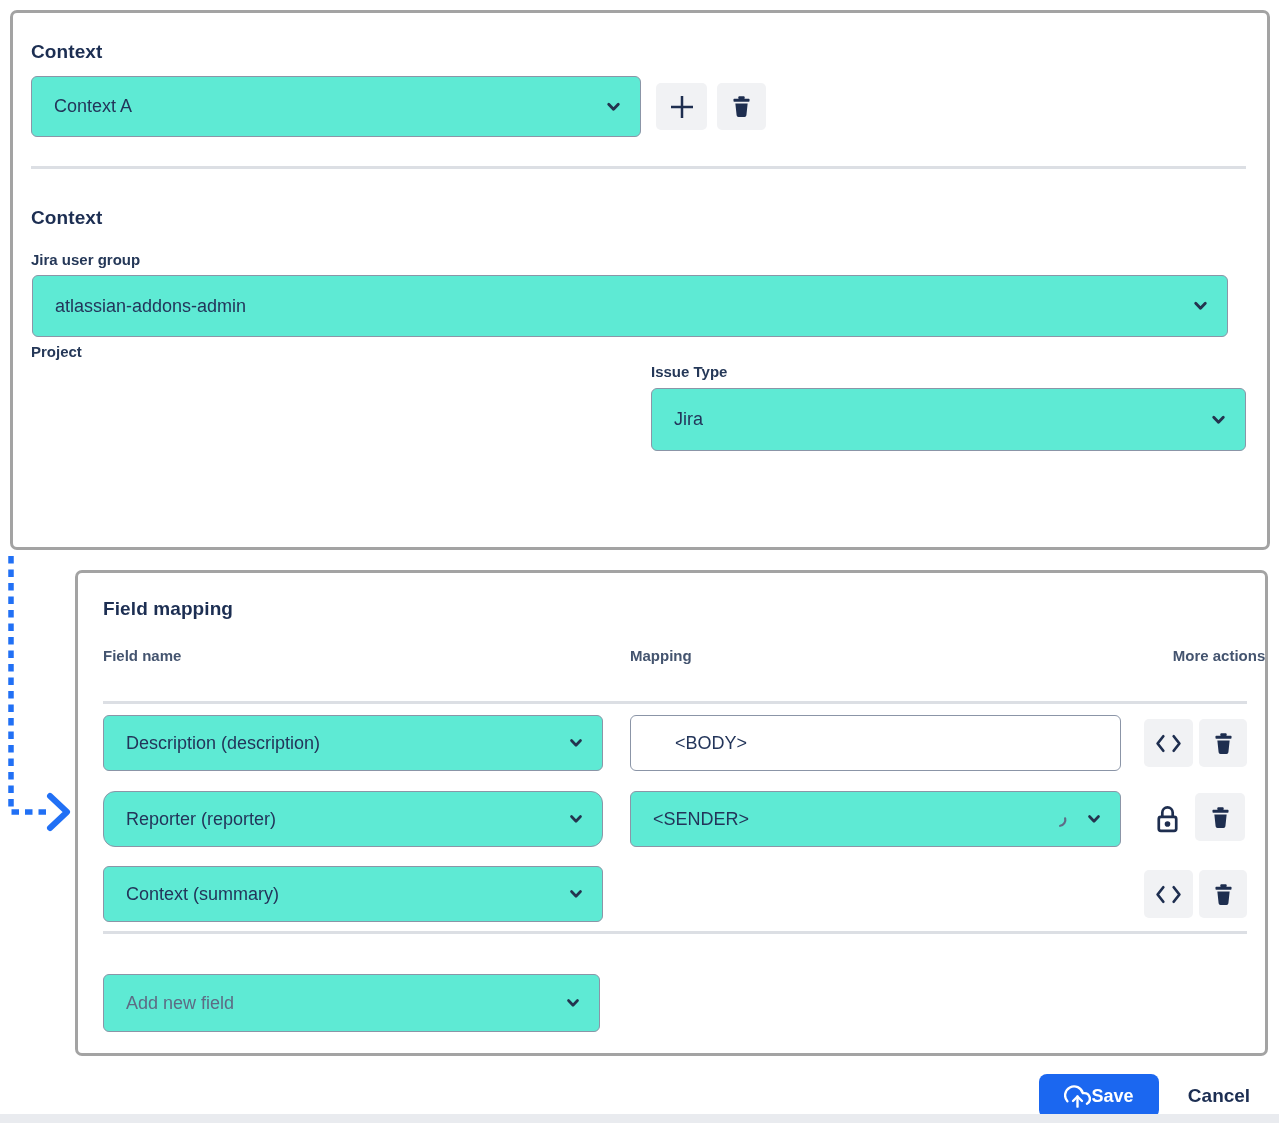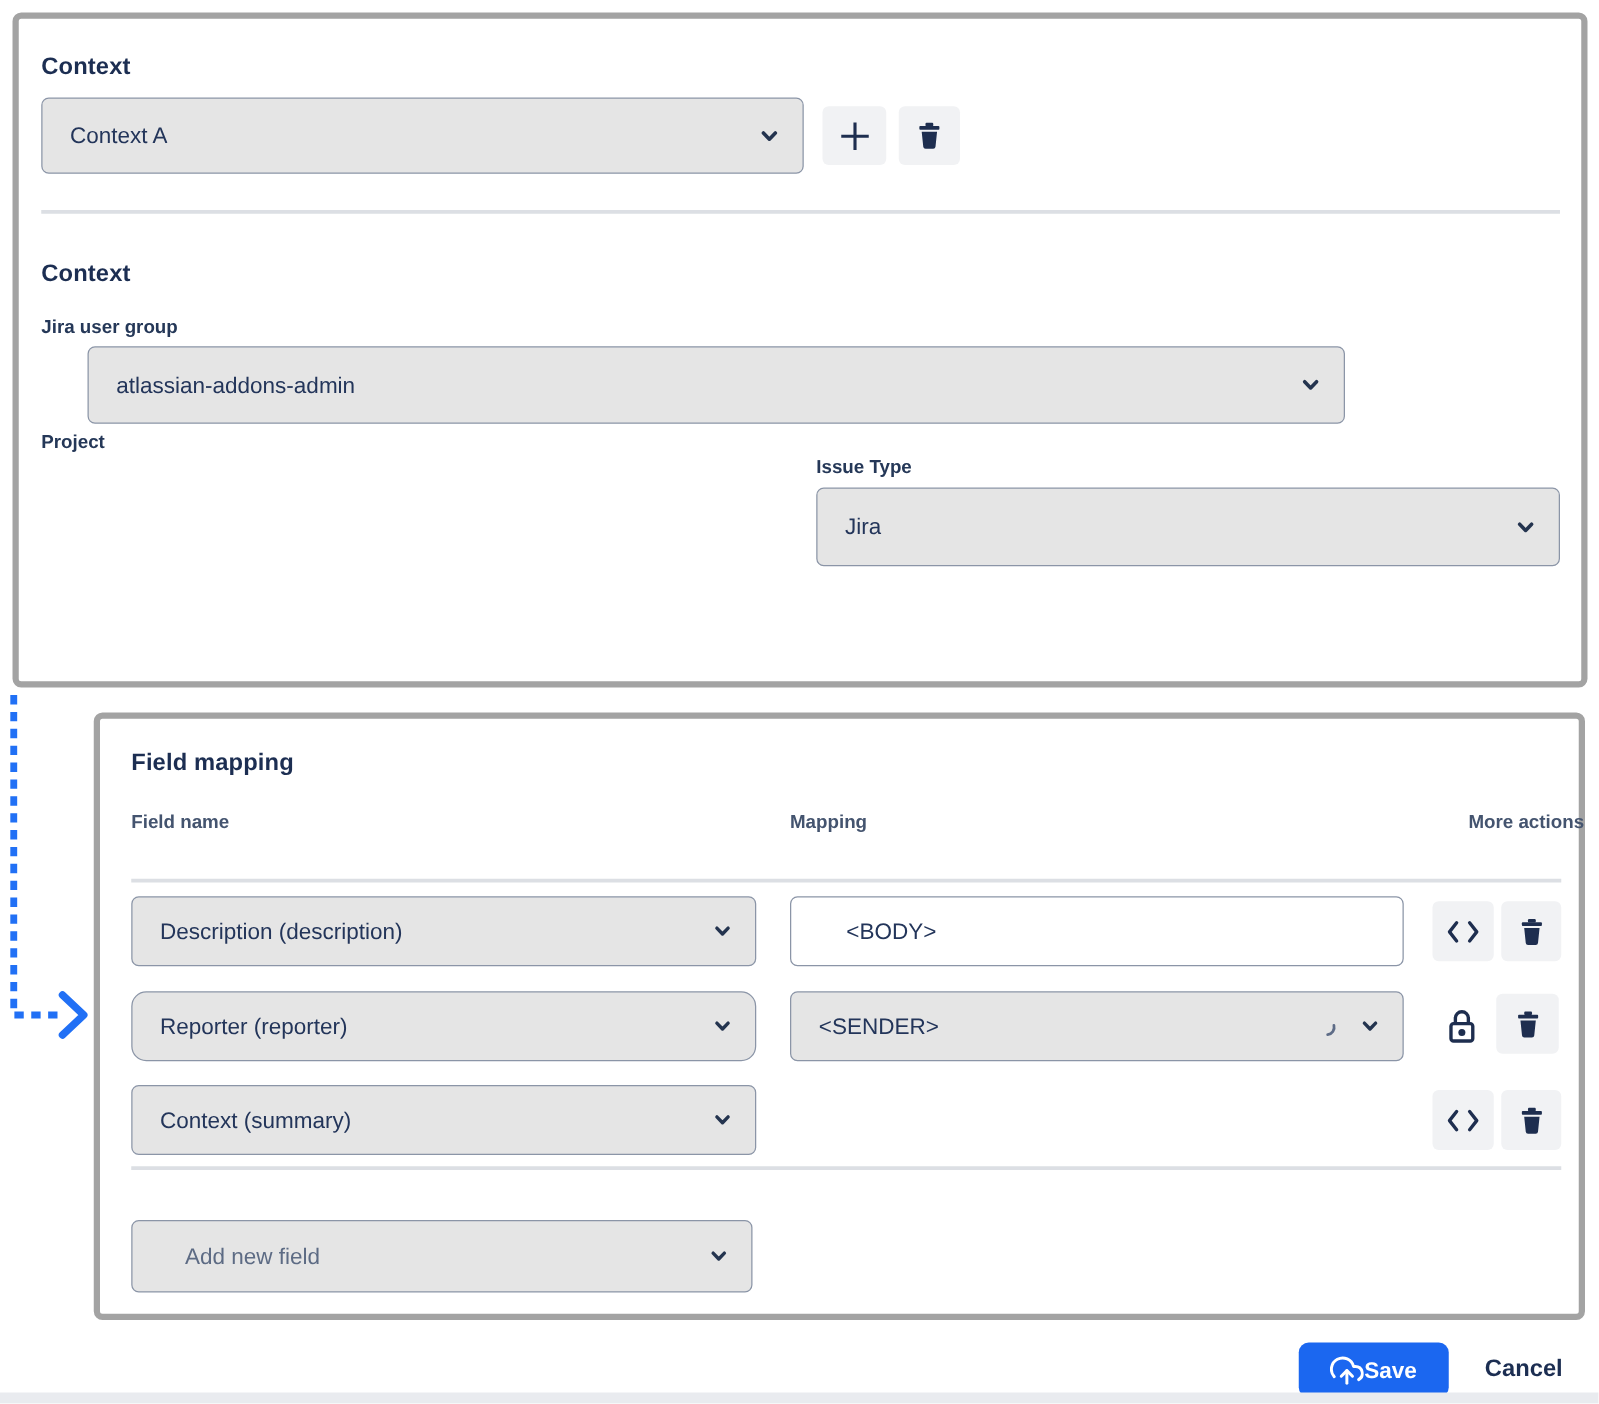--- a/index.html
+++ b/index.html
@@ -1,34 +1,34 @@
 <!DOCTYPE html>
 <html><head>
 <meta charset="utf-8">
 <style>
   html,body{margin:0;padding:0;background:#ffffff;}
   .stage{
     position:relative;width:1279px;height:1123px;background:#ffffff;overflow:hidden;
     font-family:"Liberation Sans", sans-serif;color:#172b4d;
   }
-  .card{position:absolute;background:#fff;border:5px solid #a3a3a3;border-radius:7px;box-sizing:border-box;}
+  .card{position:absolute;background:#fff;border:3px solid #a3a3a3;border-radius:7px;box-sizing:border-box;}
   .card-top{left:10px;top:10px;width:1260px;height:540px;}
   .card-fm{left:75px;top:570px;width:1193px;height:486px;}
 
   .h2{position:absolute;font-size:19px;font-weight:700;color:#1c2e52;letter-spacing:.1px;}
   .lbl{position:absolute;font-size:15px;font-weight:600;color:#253858;}
   .colhdr{position:absolute;font-size:15px;font-weight:600;color:#44546f;line-height:26px;}
 
   .sel{
-    position:absolute;box-sizing:border-box;background:#e5e5e5;border:1px solid #8b95a7;border-radius:6px;
+    position:absolute;box-sizing:border-box;background:#5eead4;border:1px solid #8b95a7;border-radius:6px;
     display:flex;align-items:center;padding:0 44px 0 22px;cursor:pointer;
   }
   .sel .sel-text{font-size:18px;color:#23355a;white-space:nowrap;overflow:hidden;}
   .sel .chev{position:absolute;right:18px;top:50%;transform:translateY(-50%);display:flex;}
-  .sel.placeholder .sel-text{color:#5d6b84;margin-left:20px;}
+  .sel.placeholder .sel-text{color:#5d6b84;}
 
   .txtinput{
     position:absolute;box-sizing:border-box;background:#fff;border:1px solid #8b95a7;border-radius:6px;
     font-family:"Liberation Sans", sans-serif;font-size:18px;color:#23355a;padding:0 18px;outline:none;
   }
 
   .icon-btn{
     position:absolute;box-sizing:border-box;border:none;border-radius:5px;background:#f1f2f4;
     display:flex;align-items:center;justify-content:center;cursor:pointer;padding:0;
   }
@@ -85,21 +85,21 @@
         </svg>
       </span>
     </button>
 
     <div class="divider" style="left:18px;top:153px;width:1215px;height:3px;"></div>
 
     <div class="h2" style="left:18px;top:194px;">Context</div>
 
     <div class="lbl" style="left:18px;top:238px;">Jira user group</div>
 
-    <div class="sel" style="left:19px;top:262px;width:1006px;height:62px;margin-left:36px;">
+    <div class="sel" style="left:19px;top:262px;width:1196px;height:62px;">
       <span class="sel-text">atlassian-addons-admin</span>
       <span class="chev">
         <svg width="17" height="17" viewBox="0 0 16 16">
             <path d="M3.5 5.5 L8 10.2 L12.5 5.5" fill="none" stroke="#24344f" stroke-width="2.7" stroke-linecap="round" stroke-linejoin="round"></path>
           </svg>
       </span>
     </div>
 
     <div class="lbl" style="left:18px;top:330px;">Project</div>
     <div class="lbl" style="left:638px;top:350px;">Issue Type</div>

